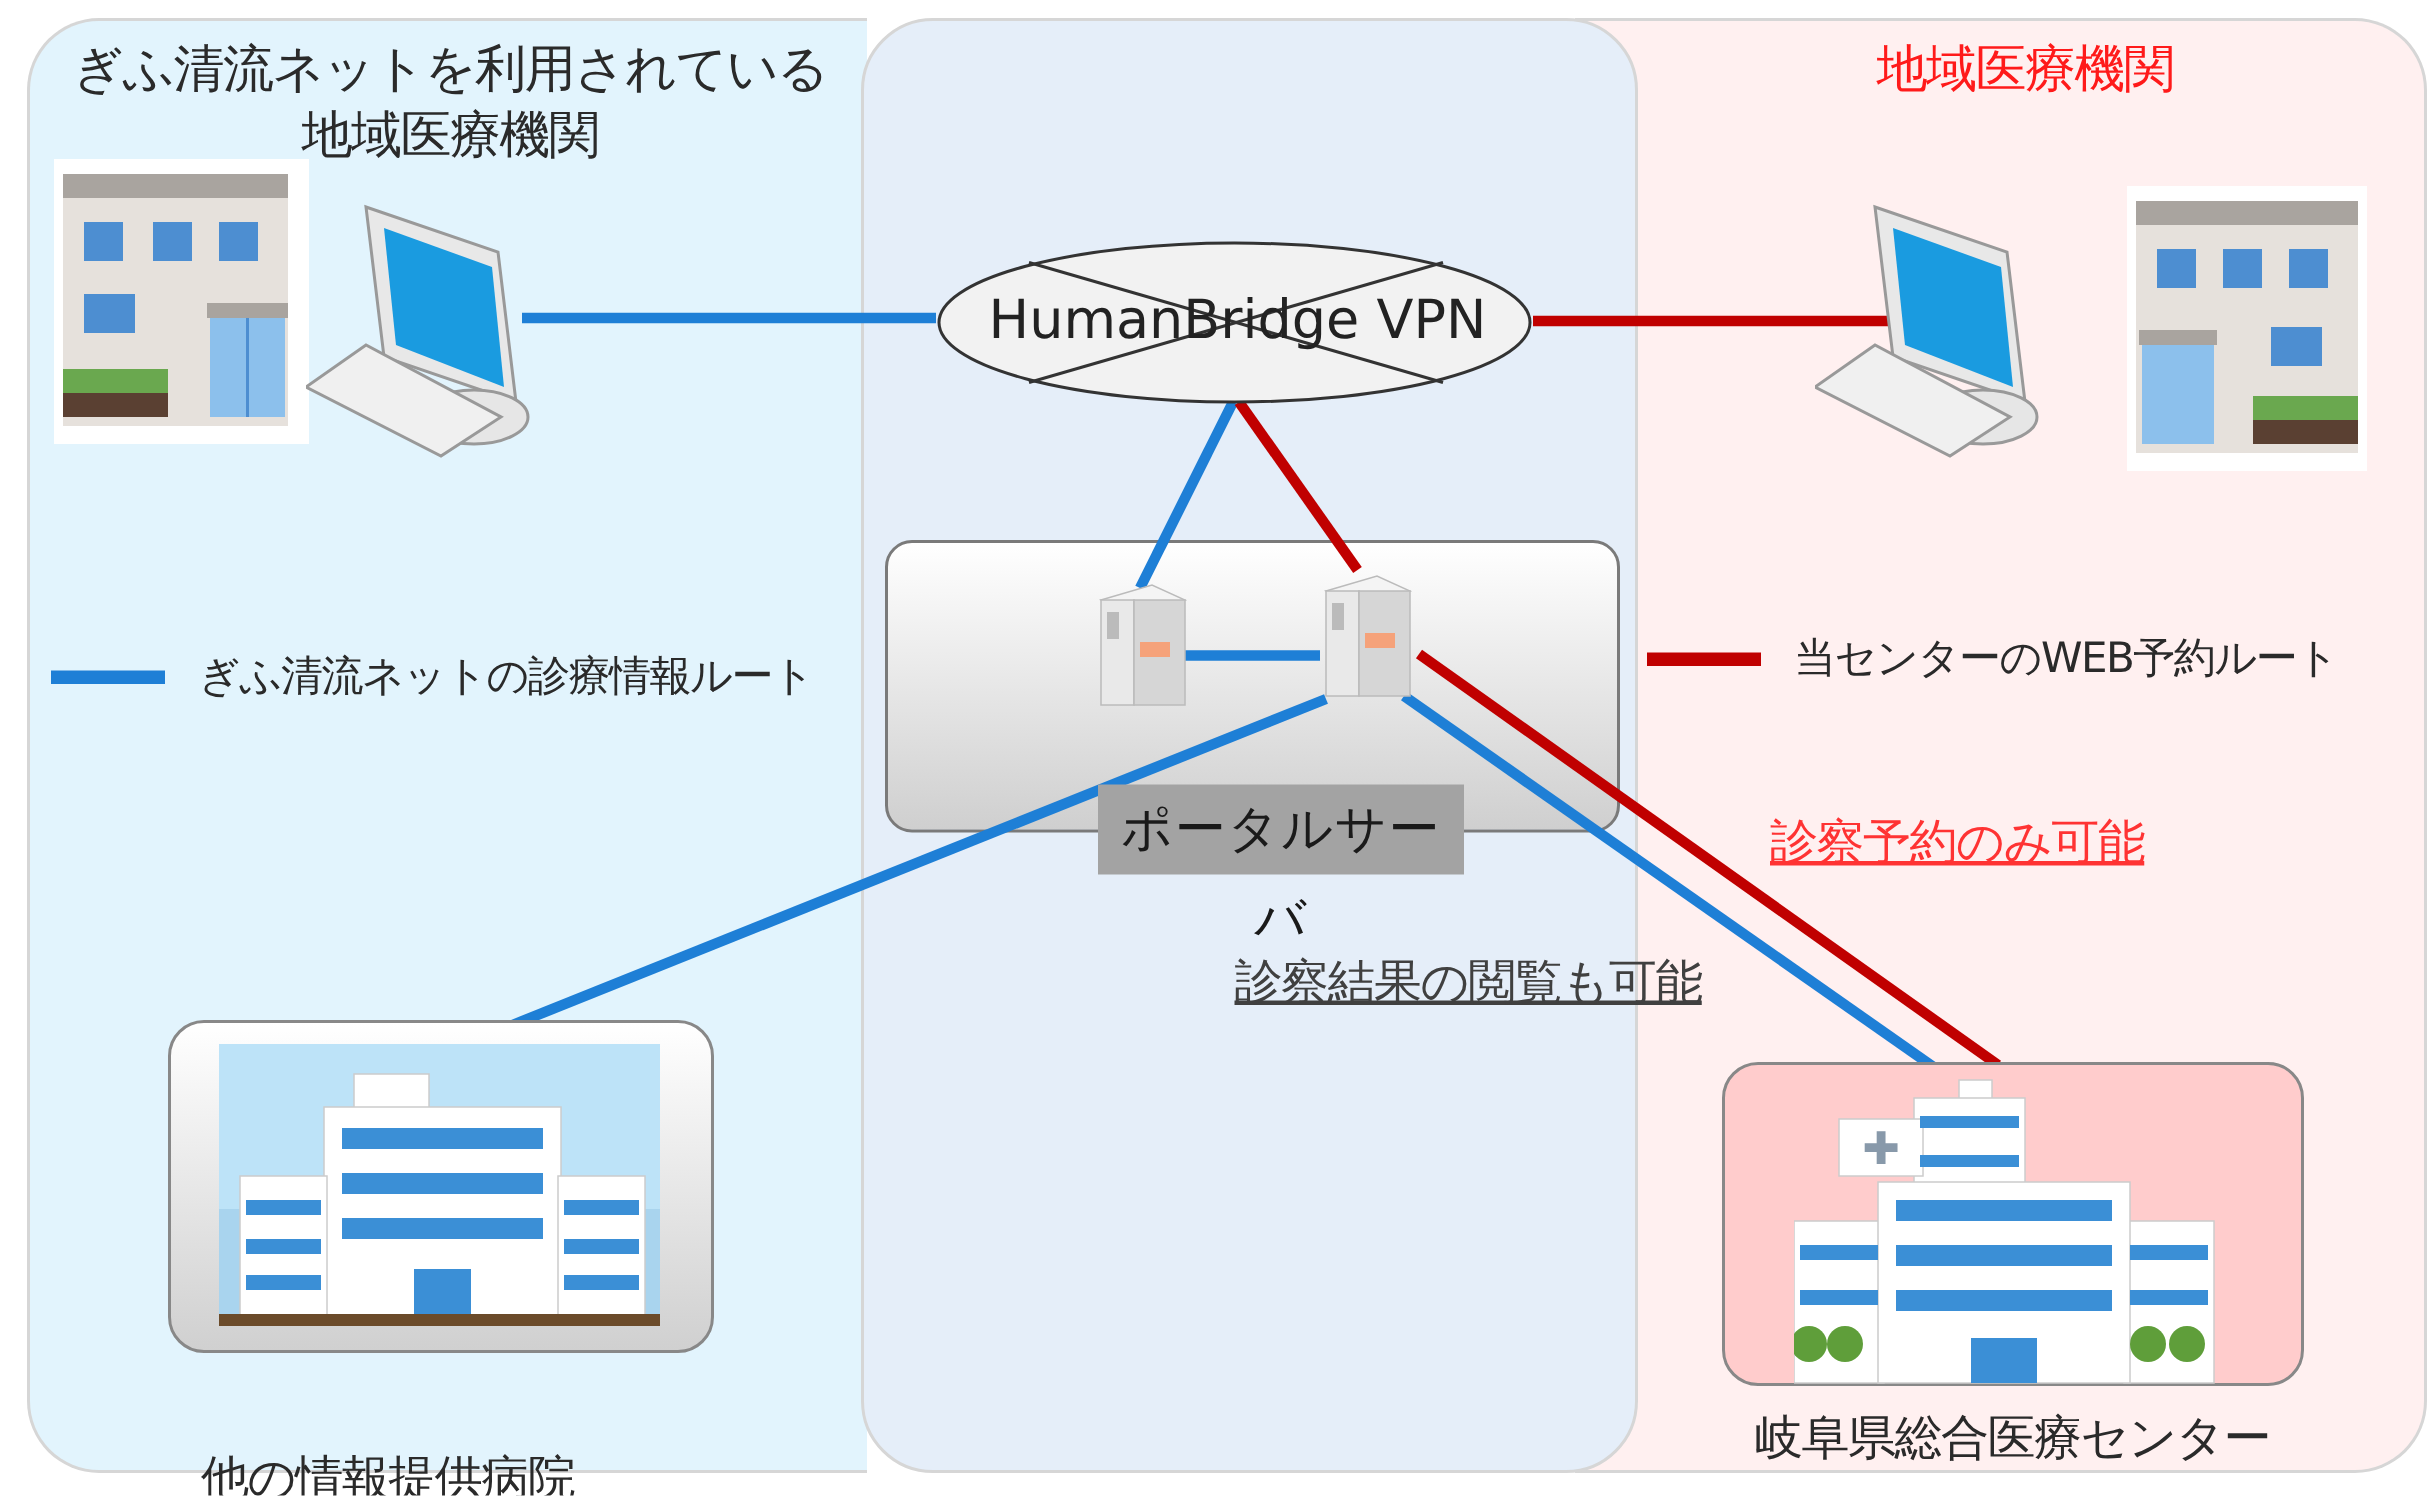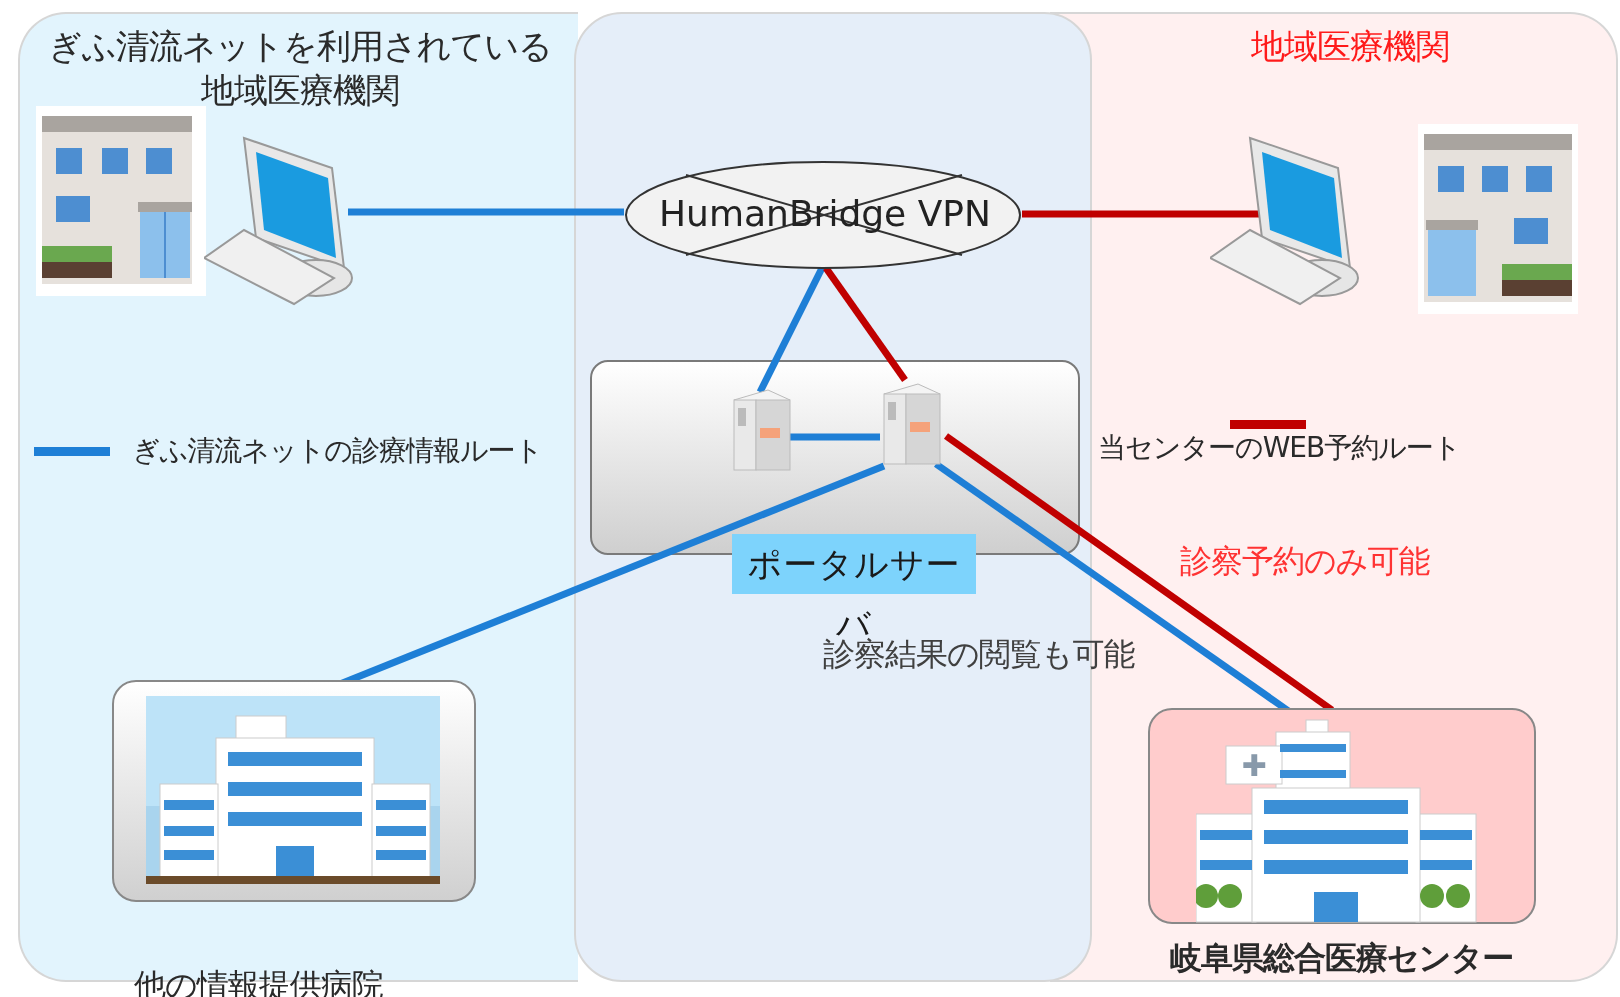--- a/index.html
+++ b/index.html
@@ -9,31 +9,31 @@
   #panel-left { left:18px; top:12px; width:560px; height:970px; background:#e2f4fd; border-radius:48px 0 0 48px; border-right:none; }
   #panel-right { left:1050px; top:12px; width:568px; height:970px; background:#fff0f0; border-radius:0 48px 48px 0; border-left:none; }
   #panel-mid { left:574px; top:12px; width:518px; height:970px; background:#e5eef9; border-radius:48px; z-index:1; }
   .title { position:absolute; text-align:center; font-weight:normal; font-size:34px; line-height:44px; z-index:3; letter-spacing:-1px; }
   #title-left { left:40px; top:24px; width:520px; color:#2a2a2a; }
   #title-right { left:1090px; top:24px; width:520px; color:#ff1a1a; }
   svg#wires { position:absolute; left:0; top:0; width:1620px; height:997px; z-index:4; pointer-events:none; }
   .legend { position:absolute; z-index:5; display:flex; align-items:center; font-size:28px; color:#2a2a2a; letter-spacing:-1px; }
   .legend .swatch { width:76px; height:9px; margin-right:22px; }
   #legend-left { left:34px; top:432px;align-items:center; }
-  #legend-right { left:1098px; top:420px;flex-direction:column; }
+  #legend-right { left:1098px; top:420px; }
   #portal-box { position:absolute; left:590px; top:360px; width:490px; height:195px; z-index:3;
      background:linear-gradient(#ffffff, #cfcfcf); border:2px solid #7a7a7a; border-radius:18px; box-sizing:border-box; }
-  #portal-label { position:absolute; left:732px; top:534px; width:244px; height:60px; background:#7dd3fc; z-index:6;
+  #portal-label { position:absolute; left:732px; top:523px; width:244px; height:60px; background:#a3a3a3; z-index:6;
      font-size:34px; line-height:60px; text-align:center; color:#1a1a1a; letter-spacing:1px; }
-  .annot { position:absolute; z-index:6; font-size:32px; letter-spacing:-1px; }
+  .annot { position:absolute; z-index:6; font-size:32px; letter-spacing:-1px;text-decoration:underline; }
   #annot-right { left:1180px; top:540px; color:#ff3333; }
   #annot-mid { left:823px; top:633px; color:#404040; }
   .caption { position:absolute; z-index:6; font-size:32px; color:#2a2a2a; letter-spacing:-1px; }
   #caption-other { left:134px; top:964px; }
-  #caption-center { left:1170px; top:937px;font-weight:bold; }
+  #caption-center { left:1170px; top:937px; }
   #vpn-label { position:absolute; left:620px; top:193px; width:410px; text-align:center; font-size:36px; color:#222; z-index:7; }
   .icon { position:absolute; z-index:5; }
 </style>
 </head>
 <body>
 
 <div class="panel" id="panel-left"></div>
 <div class="panel" id="panel-right"></div>
 <div class="panel" id="panel-mid"></div>
 

